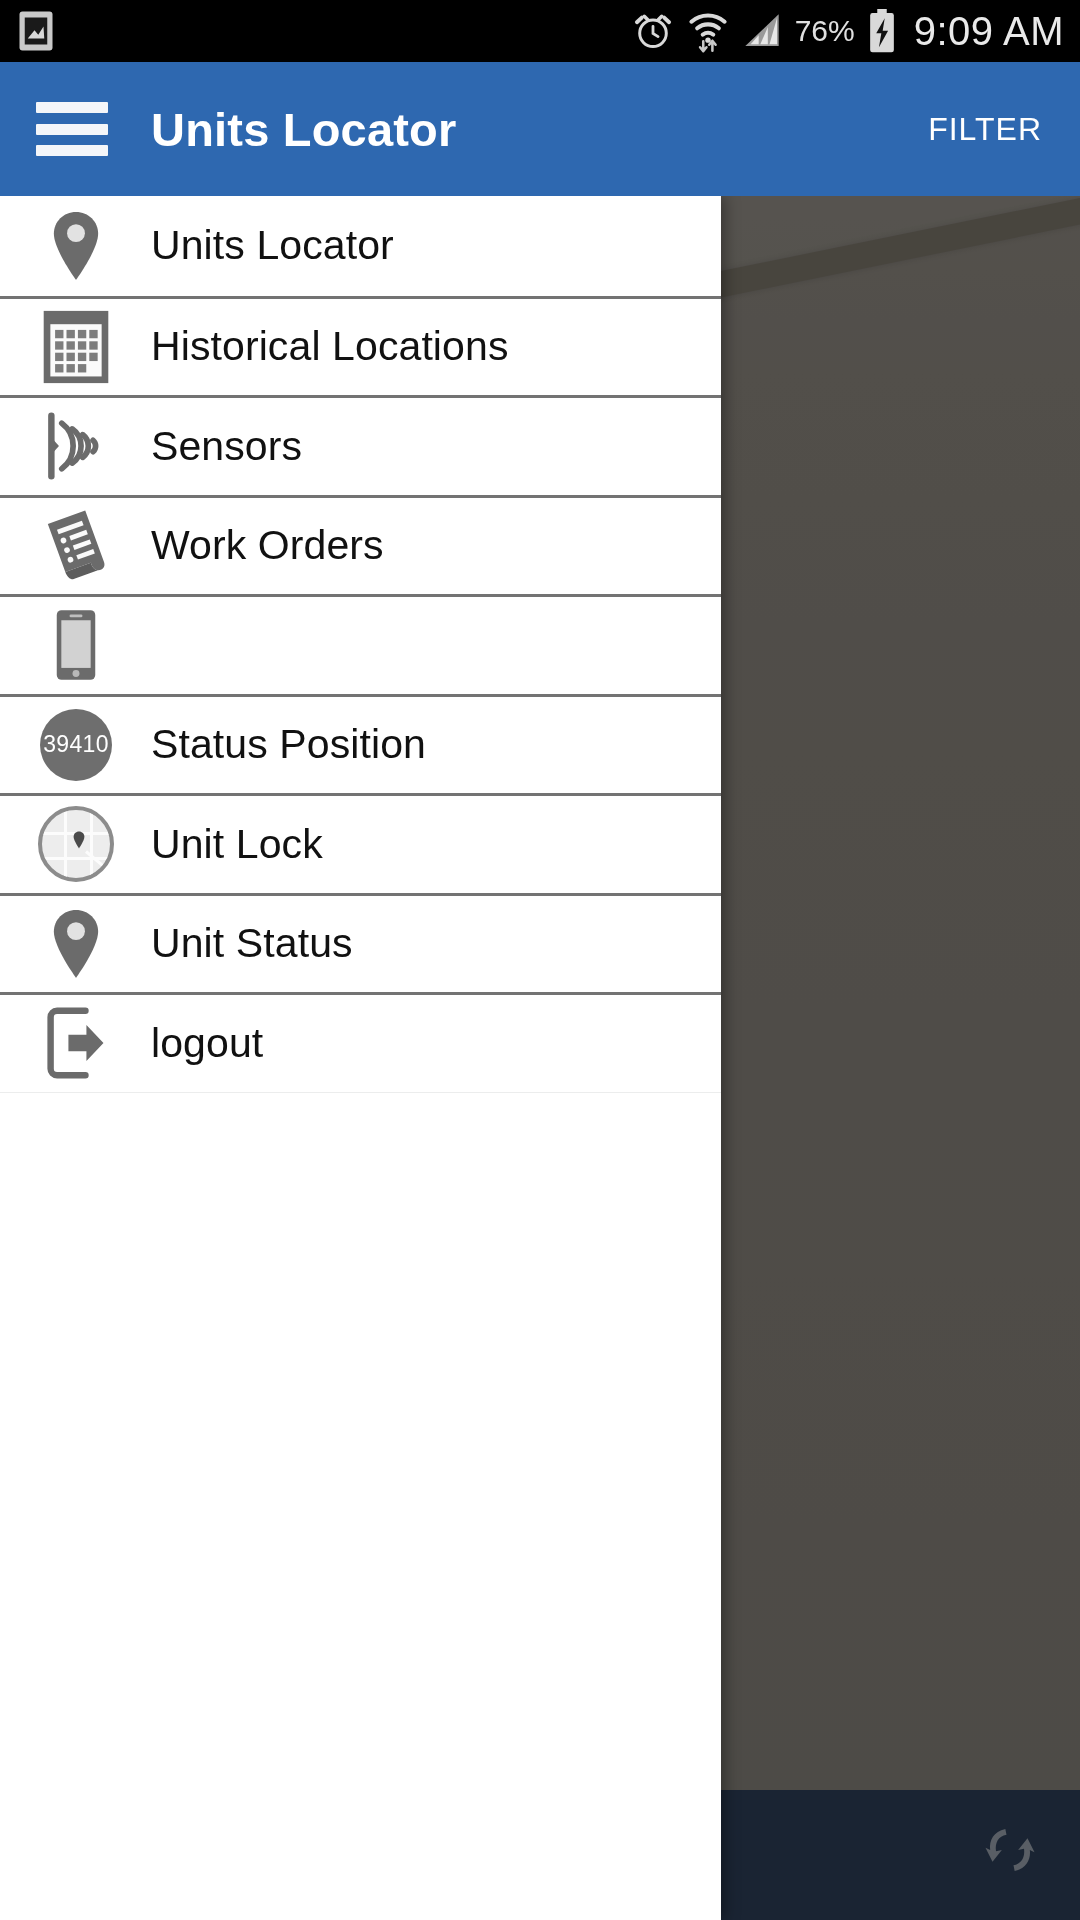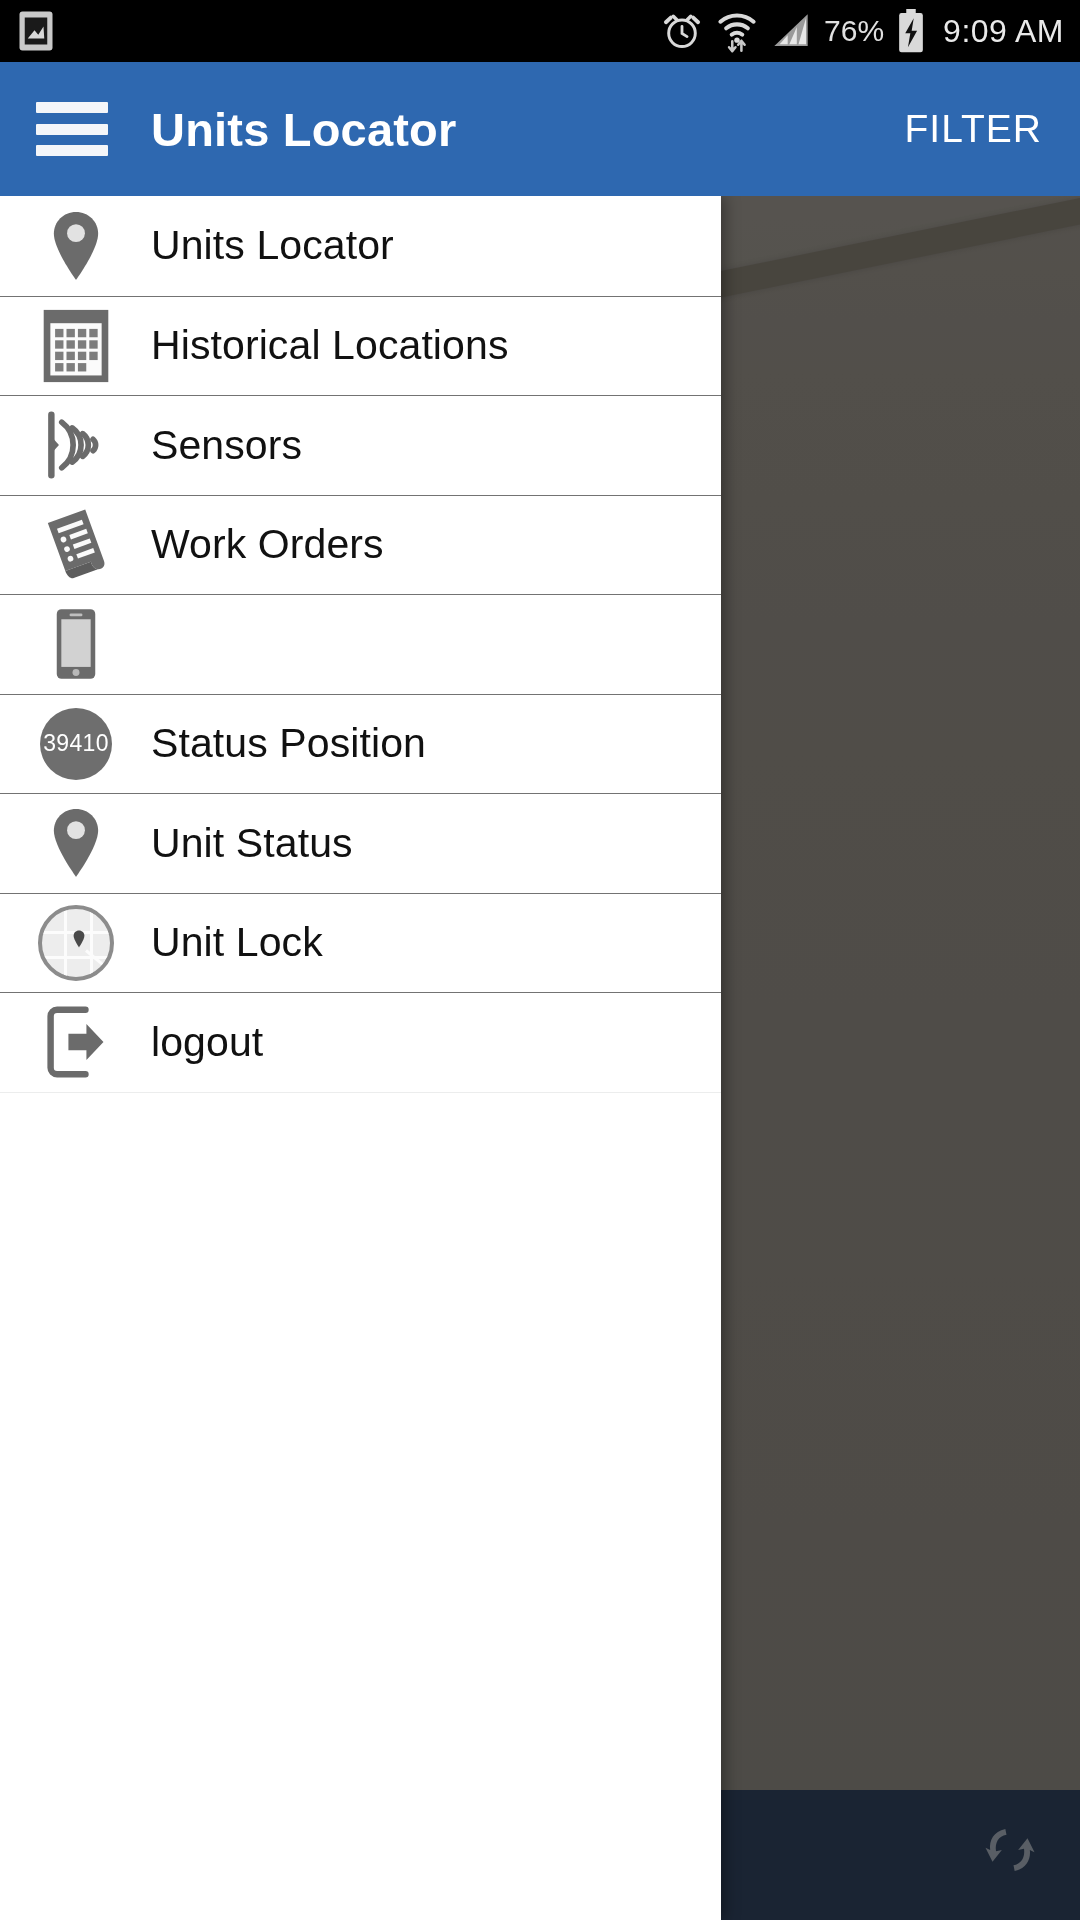--- a/index.html
+++ b/index.html
@@ -29,48 +29,48 @@
   
   #scrim { position:absolute; left:0; top:62px; width:1080px; height:1858px;
     background:rgba(0,0,0,.42); }
 
   
   #status-bar { position:absolute; left:0; top:0; width:1080px; height:62px;
     background:#000; display:flex; align-items:center;
     padding:0 16px 0 18px; z-index:60; }
   .sb-left { display:flex; align-items:center; gap:10px; }
   .sb-right { margin-left:auto; display:flex; align-items:center; gap:13px; }
-  .sb-time { color:#e9e9e9; font-size:32px; letter-spacing:.5px; font-weight:400;
+  .sb-time { color:#e9e9e9; font-size:40px; letter-spacing:.5px; font-weight:400;
     margin-left:5px; }
   .sb-pct { color:#e0e0e0; font-size:30px; letter-spacing:0; }
   .sb-ico { display:block; }
 
   
   #app-bar { position:absolute; left:0; top:62px; width:1080px; height:134px;
     background:#2e68b0; display:flex; align-items:center; z-index:55;
     padding:0 34px 0 36px; }
   #hamburger { width:72px; height:54px; display:flex; flex-direction:column;
     justify-content:space-between; cursor:pointer; }
   #hamburger span { display:block; height:11px; width:100%; background:#f4f6f9;
     border-radius:1px; }
   #app-title { color:#fff; font-size:47px; font-weight:bold; margin-left:43px;
     letter-spacing:.2px; white-space:nowrap; }
-  #filter-action { margin-left:auto; color:#fff; font-size:39px; letter-spacing:1px;
+  #filter-action { margin-left:auto; color:#fff; font-size:32px; letter-spacing:1px;
     padding:10px 4px; cursor:pointer; }
 
   
   #drawer { position:absolute; left:0; top:196px; width:721px; height:1724px;
     background:#fff; z-index:50;
     box-shadow:4px 0 14px rgba(0,0,0,.35); }
   #drawer-top-shadow { position:absolute; left:0; top:0; width:100%; height:14px;
     background:linear-gradient(180deg, rgba(0,0,0,.16), rgba(0,0,0,0)); }
   #drawer-list { width:100%; }
   .drawer-item { position:relative; display:flex; align-items:center; height:99.5px;
     padding-left:34px; cursor:pointer; background:#fff; }
-  .drawer-item + .drawer-item { border-top:1px solid #737373;align-items:center; }
+  .drawer-item + .drawer-item { border-top:3px solid #737373;align-items:center; }
   .di-icon { width:84px; height:84px; display:flex; align-items:center;
     justify-content:center; flex:0 0 84px; }
   .di-label { margin-left:33px; font-size:41px; color:#111; letter-spacing:.1px;
     white-space:nowrap; }
   #drawer-filler { border-top:1px solid #eceded; height:560px; background:#fff; }
 
   
   .badge-circle { width:72px; height:72px; border-radius:50%; background:#6e6e6e;
     display:flex; align-items:center; justify-content:center; }
   .badge-circle span { color:#fff; font-size:23px; letter-spacing:.3px; }
@@ -249,46 +249,46 @@
         <div class="di-icon">
           <div class="badge-circle">
             <span>39410</span>
           </div>
         </div>
         <div class="di-label">Status Position</div>
       </div>
 
       <div class="drawer-item">
         <div class="di-icon">
-          <svg width="50" height="72" viewBox="0 0 28 40">
-            <path d="M14 1 C7 1 1.6 6.4 1.6 13.2 C1.6 22 14 39 14 39 C14 39 26.4 22 26.4 13.2 C26.4 6.4 21 1 14 1 Z" fill="#6b6b6b"></path>
-            <circle cx="14" cy="12.8" r="5" fill="#e2e2e2"></circle>
-          </svg>
-        </div>
-        <div class="di-label">Unit Status</div>
-      </div>
-
-      <div class="drawer-item">
-        <div class="di-icon">
           <div class="map-thumb">
             <div class="mt-l" style="left:0;top:22px;width:76px;height:3px;"></div>
             <div class="mt-l" style="left:0;top:47px;width:76px;height:3px;"></div>
             <div class="mt-l" style="left:22px;top:0;width:3px;height:76px;"></div>
             <div class="mt-l" style="left:48px;top:0;width:3px;height:76px;"></div>
             <div class="mt-l" style="left:44px;top:40px;width:40px;height:3px;transform:rotate(40deg);transform-origin:left center;"></div>
             <svg class="mt-pin" viewBox="0 0 12 18">
               <path d="M6 0.5 C2.8 .5 .6 2.9 .6 5.8 C.6 9.6 6 17.4 6 17.4 C6 17.4 11.4 9.6 11.4 5.8 C11.4 2.9 9.2 .5 6 .5 Z" fill="#4a4a4a"></path>
             </svg>
           </div>
         </div>
         <div class="di-label">Unit Lock</div>
       </div>
 
       <div class="drawer-item">
         <div class="di-icon">
+          <svg width="50" height="72" viewBox="0 0 28 40">
+            <path d="M14 1 C7 1 1.6 6.4 1.6 13.2 C1.6 22 14 39 14 39 C14 39 26.4 22 26.4 13.2 C26.4 6.4 21 1 14 1 Z" fill="#6b6b6b"></path>
+            <circle cx="14" cy="12.8" r="5" fill="#e2e2e2"></circle>
+          </svg>
+        </div>
+        <div class="di-label">Unit Status</div>
+      </div>
+
+      <div class="drawer-item">
+        <div class="di-icon">
           <svg width="62" height="72" viewBox="0 0 32 38">
             <path d="M21 2 L6 2 C4 2 2.6 3.5 2.6 5.4 L2.6 32.6 C2.6 34.5 4 36 6 36 L21 36" fill="none" stroke="#6b6b6b" stroke-width="3.4" stroke-linecap="round" stroke-linejoin="round"></path>
             <path d="M12 14.6 L21.5 14.6 L21.5 9.5 L30.5 19 L21.5 28.5 L21.5 23.4 L12 23.4 Z" fill="#6b6b6b"></path>
           </svg>
         </div>
         <div class="di-label">logout</div>
       </div>
 
     </div>
 

